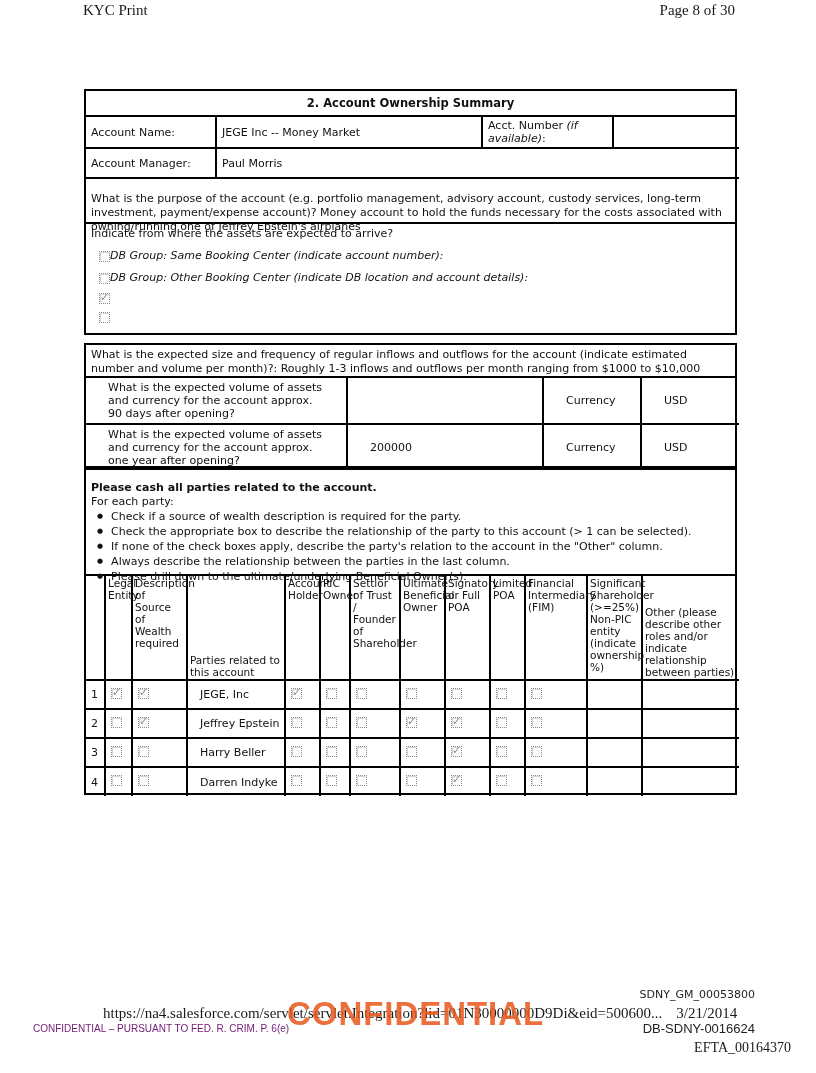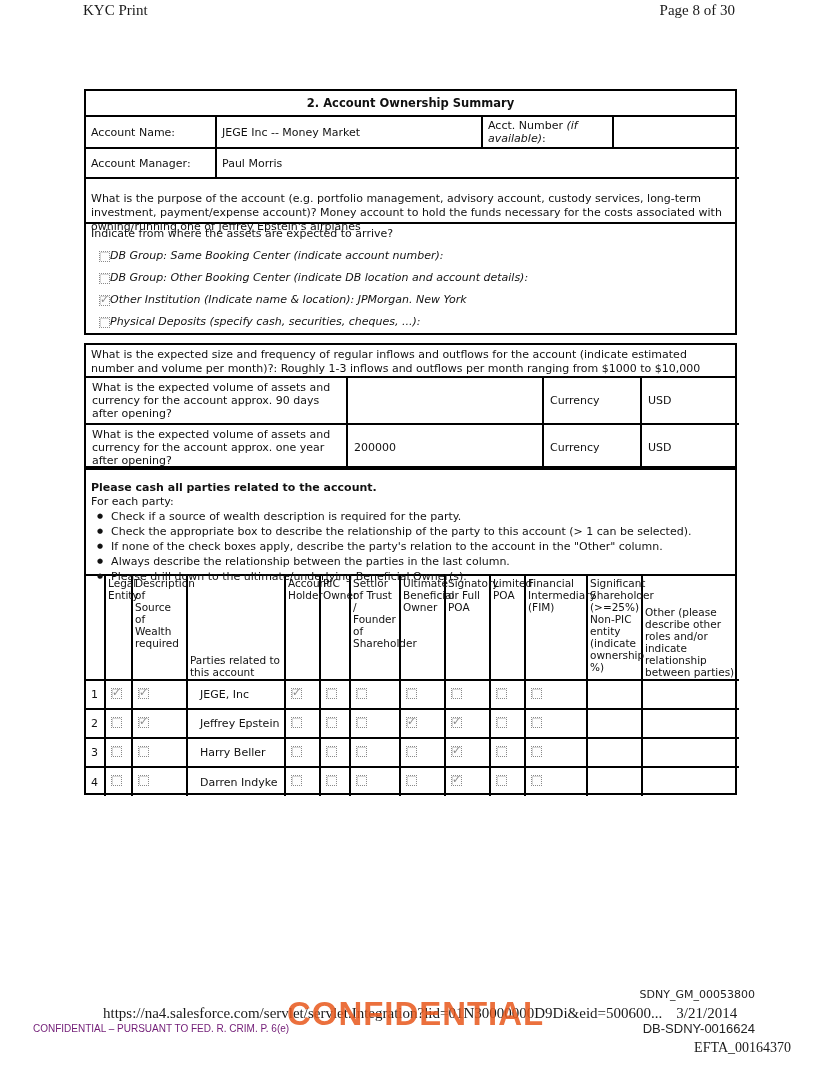--- a/index.html
+++ b/index.html
@@ -27,21 +27,21 @@
   .kv-table td { border-right:2px solid #000; border-bottom:2px solid #000; height:30px; padding:2px 5px; }
   .kv-table td.no-r { border-right:none; }
 
   .sect { padding:3px 5px; font-size:11px; line-height:14px; }
   .purpose { height:45px; border-bottom:2px solid #000; padding-top:13px; }
   .assets { height:105px; }
   .assets .q { margin-bottom:4px; }
   .opt { display:flex; align-items:center; padding:4px 0 4px 8px;font-style:italic; }
 
   .flows { height:33px; border-bottom:2px solid #000; }
-  .vol-table td { border-right:2px solid #000; height:46px; padding:2px 6px; }
+  .vol-table td { border-right:2px solid #000; height:46px; padding:2px 22px; }
   .vol-table td.no-r { border-right:none; }
   .vol-table tr:first-child td { border-bottom:2px solid #000; }
 
   .parties-intro { height:106px; border-bottom:2px solid #000; padding-top:11px; }
   .parties-intro .t { font-weight:bold; }
   .bullet-line { padding-left:6px; display:flex; gap:8px; line-height:15px; }
   .bullet-line::before { content:"●"; font-size:7px; line-height:15px; }
 
   .pt td { border-right:2px solid #000; border-bottom:2px solid #000; padding:1px 2px; }
   .pt td:last-child { border-right:none; }
@@ -116,25 +116,23 @@
         <div class="opt">
           <span class="cb"></span>
           <span>DB Group: Same Booking Center (indicate account number):</span>
         </div>
         <div class="opt">
           <span class="cb"></span>
           <span>DB Group: Other Booking Center (indicate DB location and account details):</span>
         </div>
         <div class="opt">
           <span class="cb checked"></span>
-          <span>Other Institution (Indicate name &amp; location):  JPMorgan. New York</span>
         </div>
         <div class="opt">
           <span class="cb"></span>
-          <span>Physical Deposits (specify cash, securities, cheques, ...):</span>
         </div>
       </div>
     </div>
 
     <div class="boxed boxB">
       <div class="sect flows">What is the expected size and frequency of regular inflows and outflows for the account (indicate estimated number and volume per month)?:  Roughly 1-3 inflows and outflows per month ranging from $1000 to $10,000</div>
       <table class="vol-table">
         <colgroup>
             <col style="width:261px">
             <col style="width:196px">

